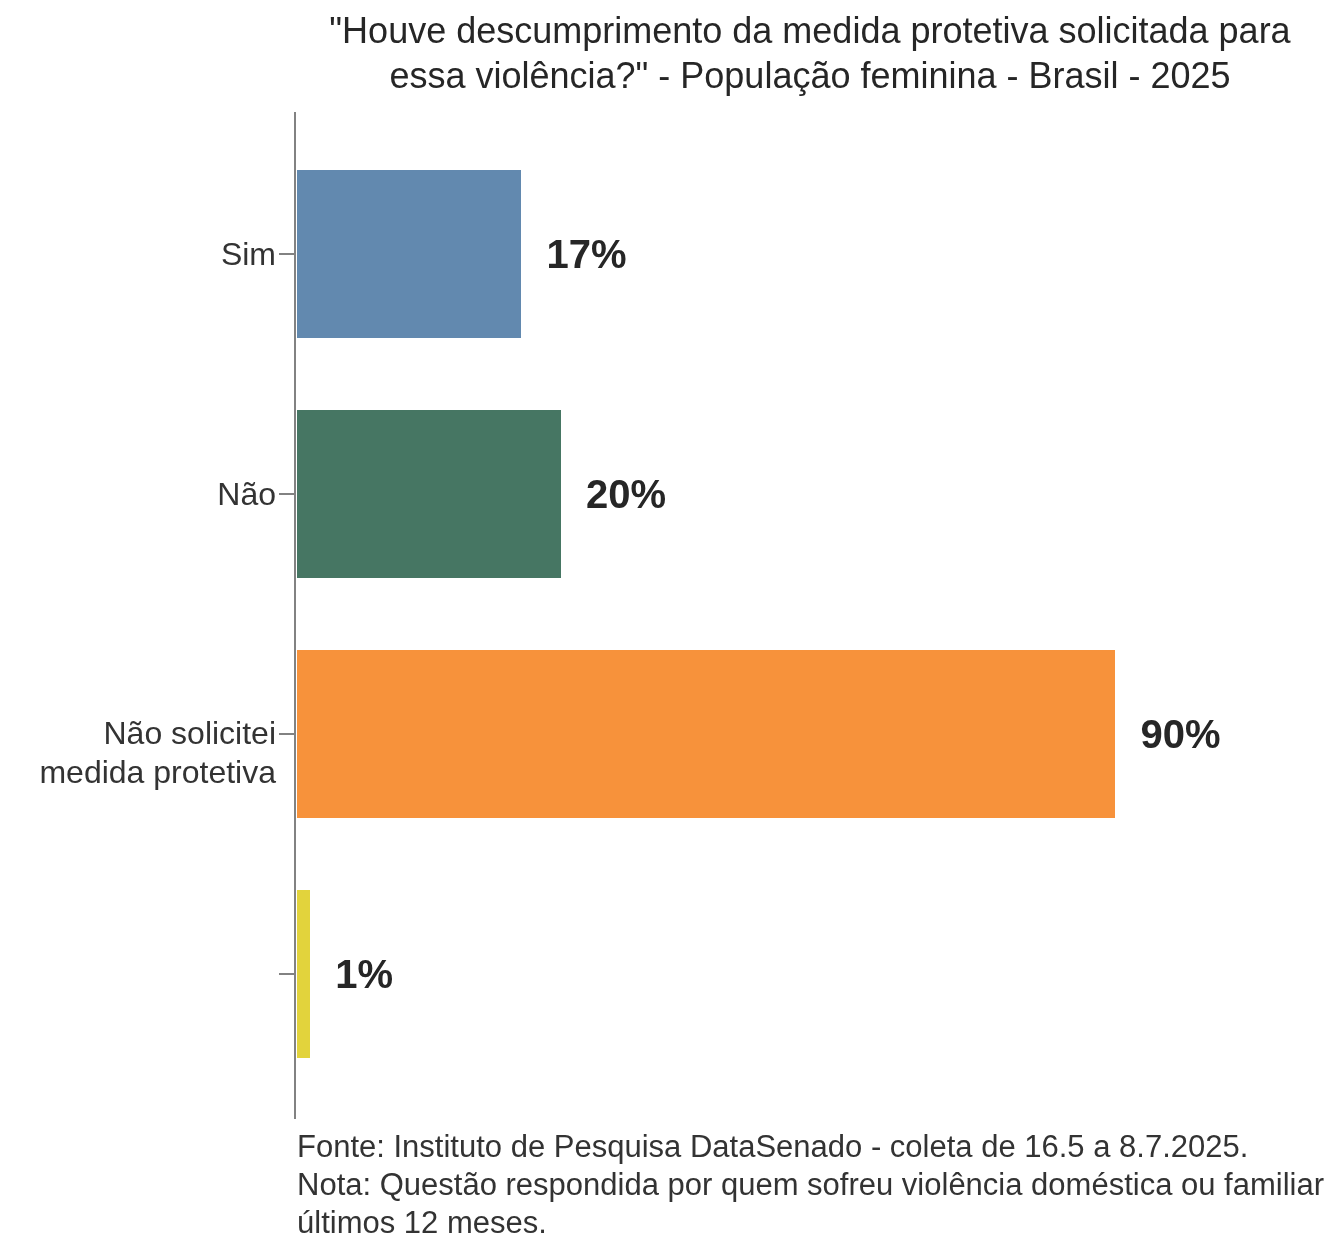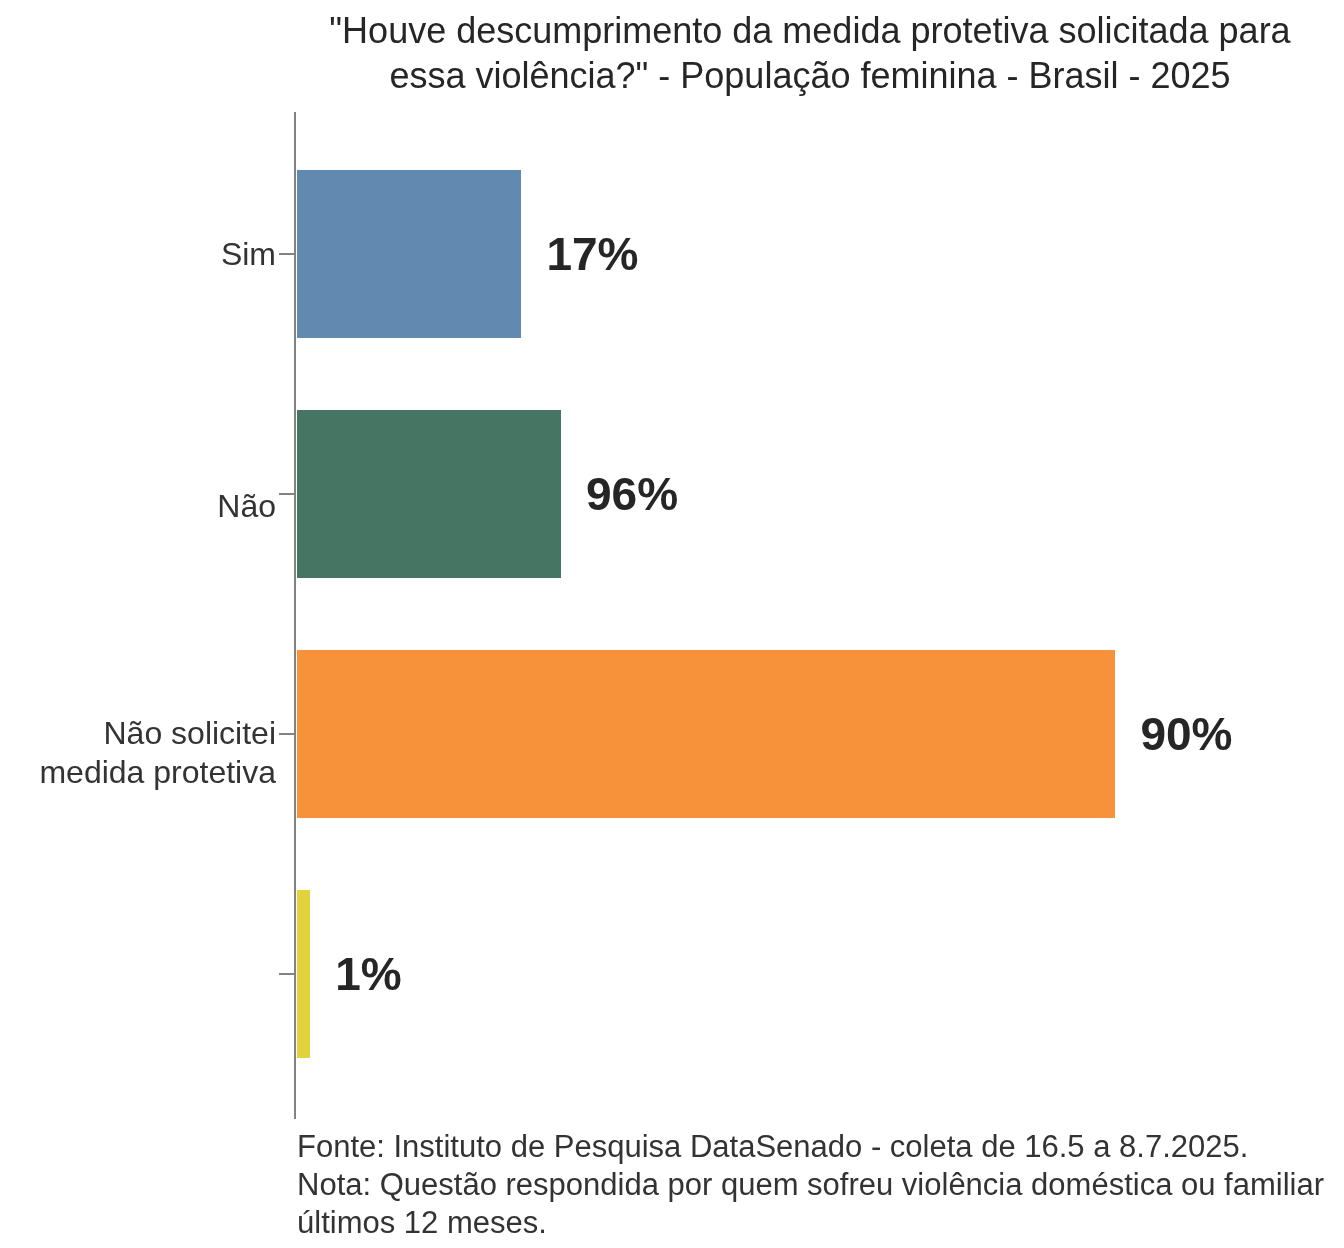--- a/index.html
+++ b/index.html
@@ -53,21 +53,21 @@
     color: #333333;
     white-space: pre-line;
   }
   .bar {
     position: absolute;
   }
   .value-label {
     position: absolute;
     display: flex;
     align-items: center;
-    font-size: 46px;
+    font-size: 40px;
     font-weight: 700;
     color: #262626;
     white-space: nowrap;
   }
   .chart-footer {
     position: absolute;
     left: 297px;
     top: 1128px;
     width: 1100px;
     font-size: 31px;
@@ -92,23 +92,23 @@
   <div class="chart-footer">
     <div class="footer-line">Fonte: Instituto de Pesquisa DataSenado - coleta de 16.5 a 8.7.2025.</div>
     <div class="footer-line">Nota: Questão respondida por quem sofreu violência doméstica ou familiar</div>
     <div class="footer-line">últimos 12 meses.</div>
   </div>
 <div class="tick-mark" style="left: 279px; top: 253px; width: 15px;"></div>
     <div class="category-label" style="top: 170px; height: 168px; width: 276px;">Sim</div>
     <div class="bar" style="left: 297px; top: 170px; width: 224.4px; height: 168px; background: rgb(98, 137, 175);"></div>
     <div class="value-label" style="left: 546.4px; top: 170px; height: 168px;">17%</div>
     <div class="tick-mark" style="left: 279px; top: 493px; width: 15px;"></div>
-    <div class="category-label" style="top: 422px; height: 168px; width: 276px;">Não</div>
+    <div class="category-label" style="top: 410px; height: 168px; width: 276px;">Não</div>
     <div class="bar" style="left: 297px; top: 410px; width: 264px; height: 168px; background: rgb(70, 118, 99);"></div>
-    <div class="value-label" style="left: 586px; top: 410px; height: 168px;">96%</div>
+    <div class="value-label" style="left: 586px; top: 410px; height: 168px;">20%</div>
     <div class="tick-mark" style="left: 279px; top: 733px; width: 15px;"></div>
     <div class="category-label" style="top: 669px; height: 168px; width: 276px;">Não solicitei
 medida protetiva</div>
     <div class="bar" style="left: 297px; top: 650px; width: 818.4px; height: 168px; background: rgb(247, 146, 59);"></div>
     <div class="value-label" style="left: 1140.4px; top: 650px; height: 168px;">90%</div>
     <div class="tick-mark" style="left: 279px; top: 973px; width: 15px;"></div>
     <div class="bar" style="left: 297px; top: 890px; width: 13.2px; height: 168px; background: rgb(226, 211, 60);"></div>
     <div class="value-label" style="left: 335.2px; top: 890px; height: 168px;">1%</div>
   </div>
 

